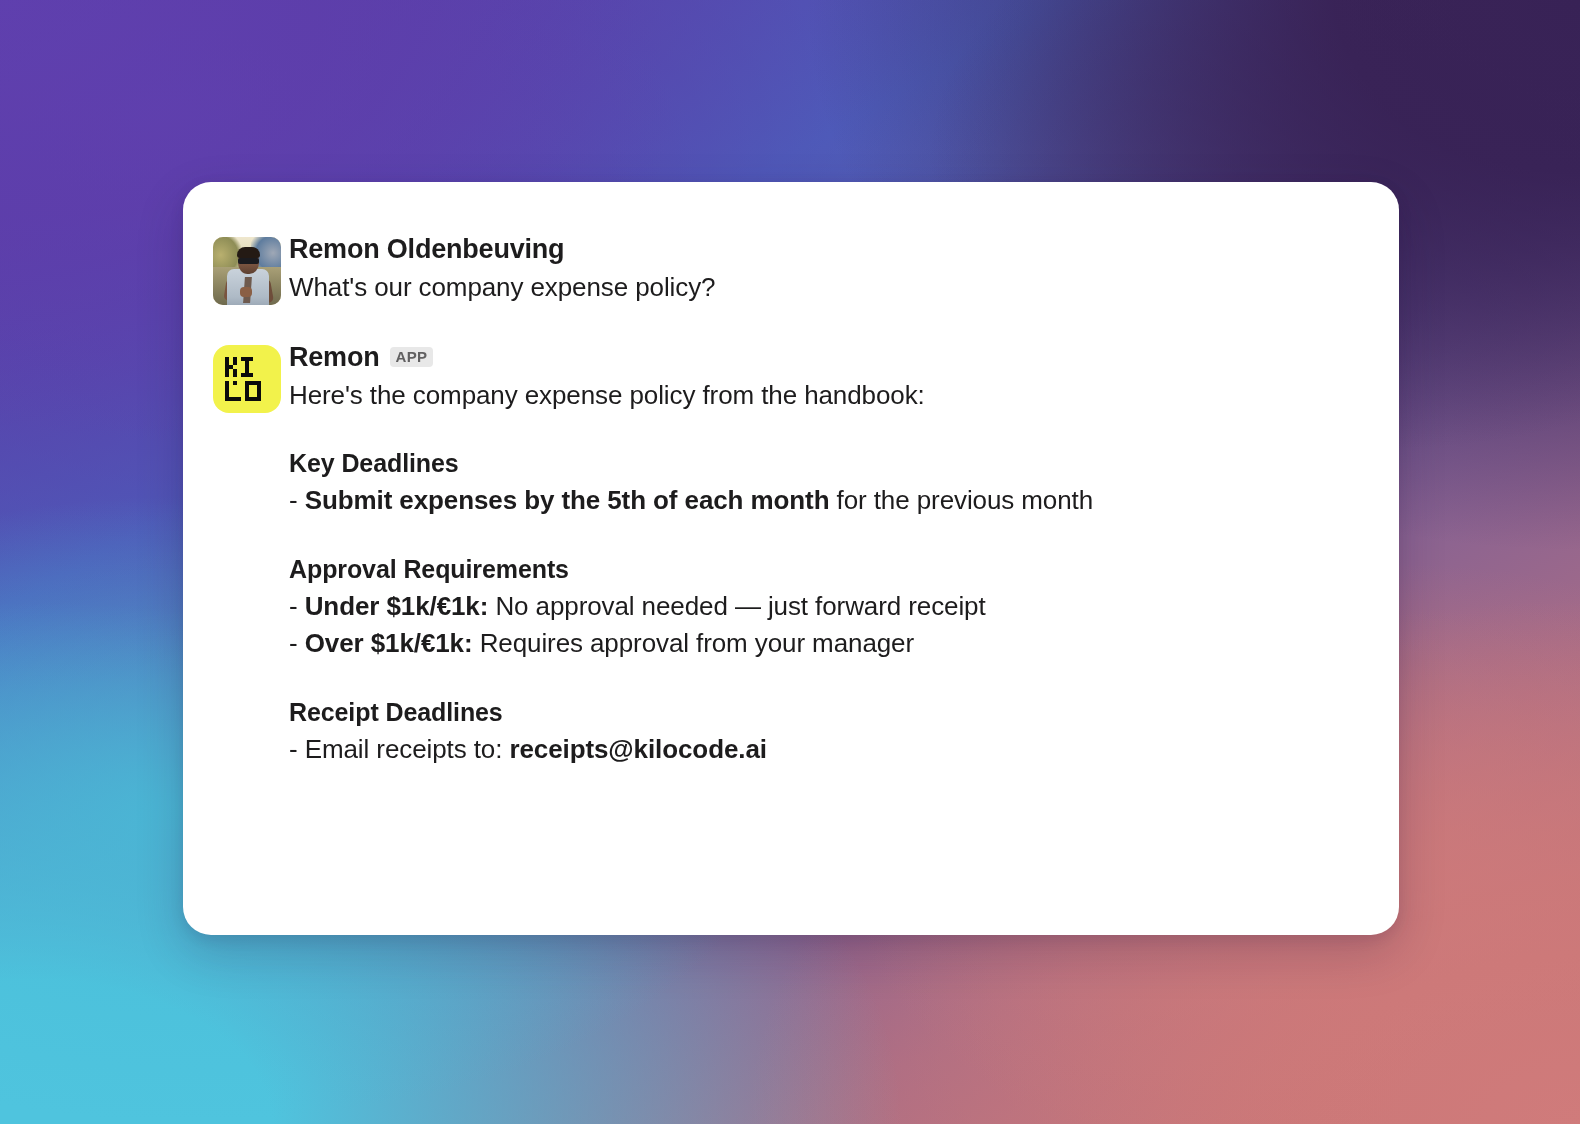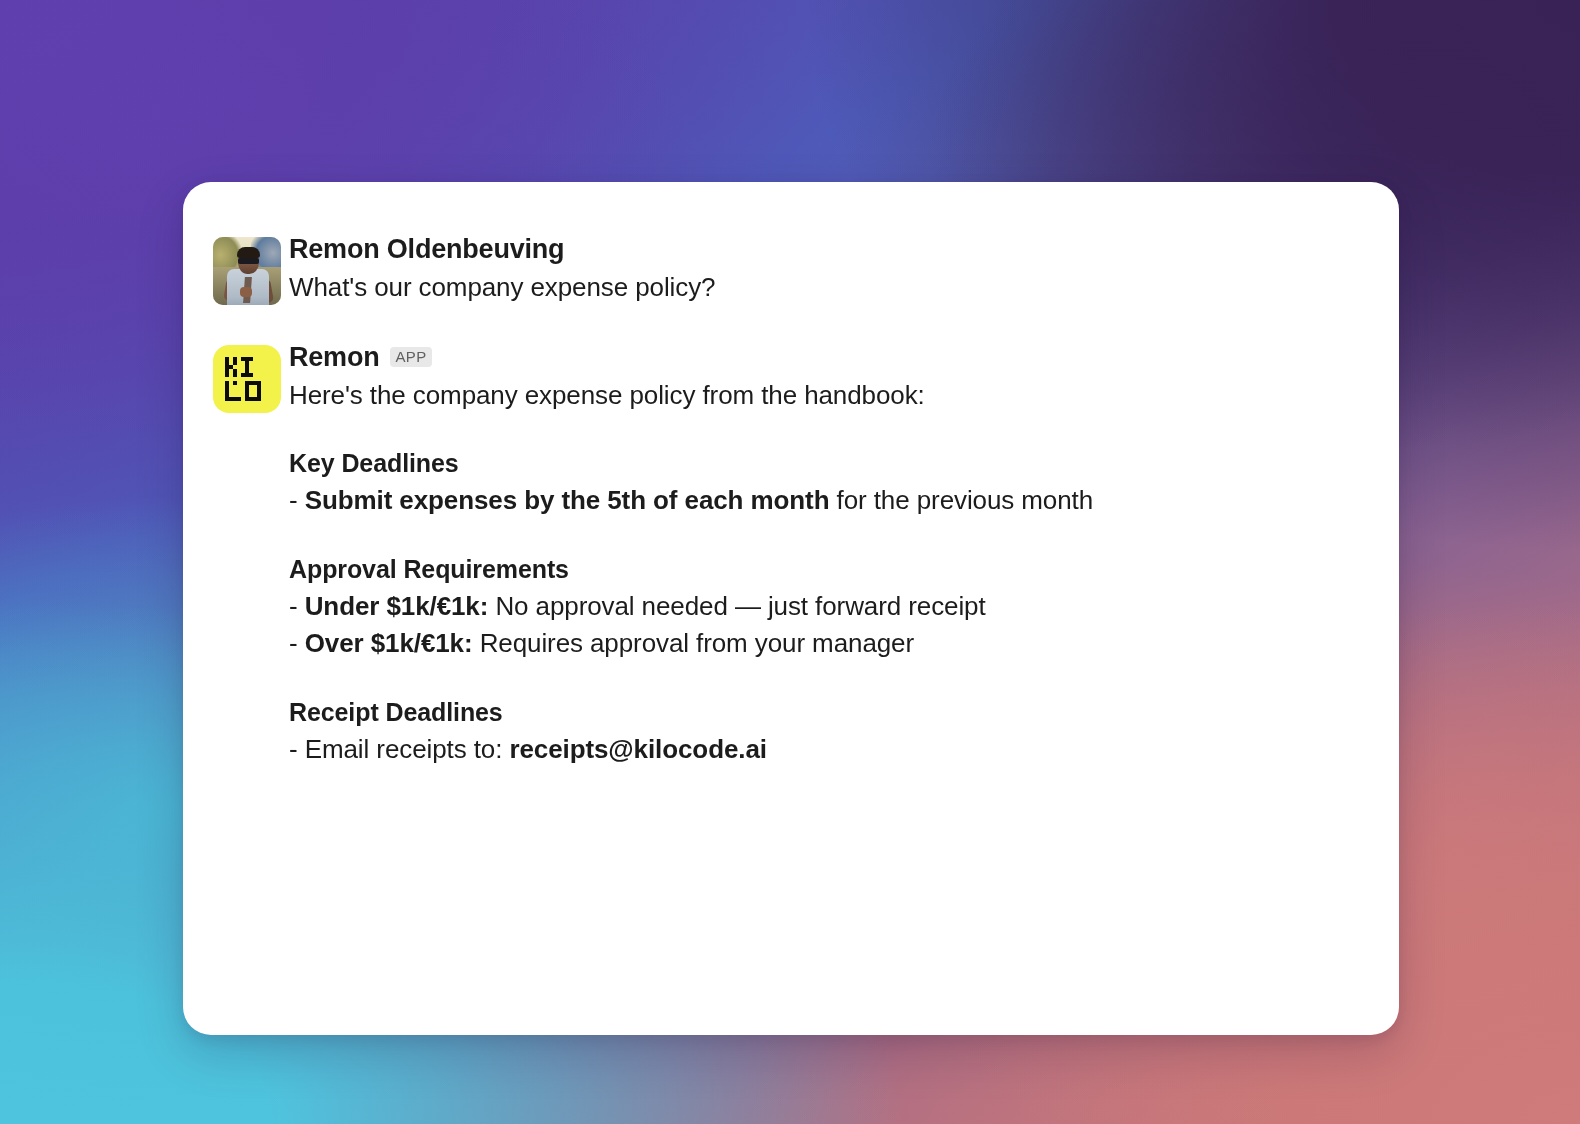--- a/index.html
+++ b/index.html
@@ -36,21 +36,21 @@
       radial-gradient(ellipse 45% 40% at 88% 14%, rgba(56,34,86,0.75) 0%, rgba(56,34,86,0) 65%),
       radial-gradient(ellipse 50% 45% at 10% 10%, rgba(96,64,175,0.7) 0%, rgba(96,64,175,0) 65%);
   }
 
   
   #card {
     position: absolute;
     left: 183px;
     top: 182px;
     width: 1216px;
-    height: 853px;
+    height: 753px;
     background: #FFFFFF;
     border-radius: 28px;
     box-shadow: 0 18px 48px rgba(35,15,60,0.20), 0 4px 14px rgba(35,15,60,0.10);
     padding: 52px 56px 0 30px;
     overflow: hidden;
   }
 
   .msg {
     display: flex;
     align-items: flex-start;
@@ -156,21 +156,21 @@
     margin-bottom: 4px;
   }
   .sender-name {
     font-size: 27px;
     font-weight: 700;
     color: #1D1C1D;
     letter-spacing: -0.2px;
   }
   .app-badge {
     font-size: 15px;
-    font-weight: 400;
+    font-weight: 700;
     color: #616061;
     background: #E8E8E8;
     border-radius: 4px;
     padding: 2px 6px 3px 6px;
     letter-spacing: 0.3px;
     line-height: 1;
   }
 
   .msg-text {
     font-size: 26px;

